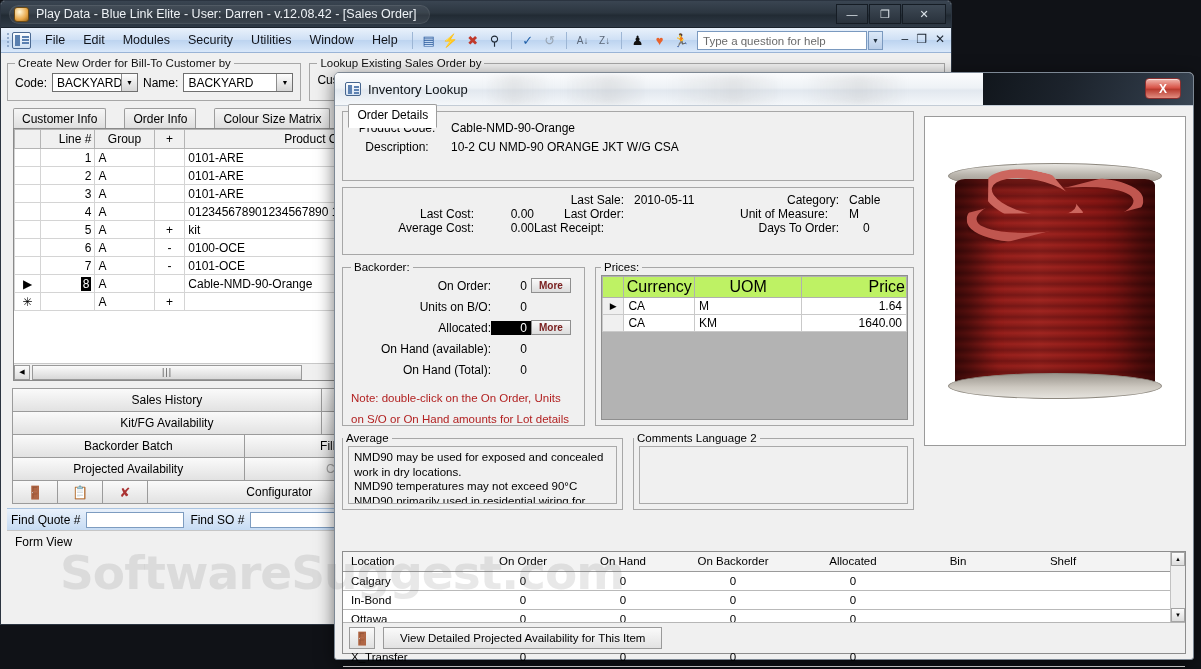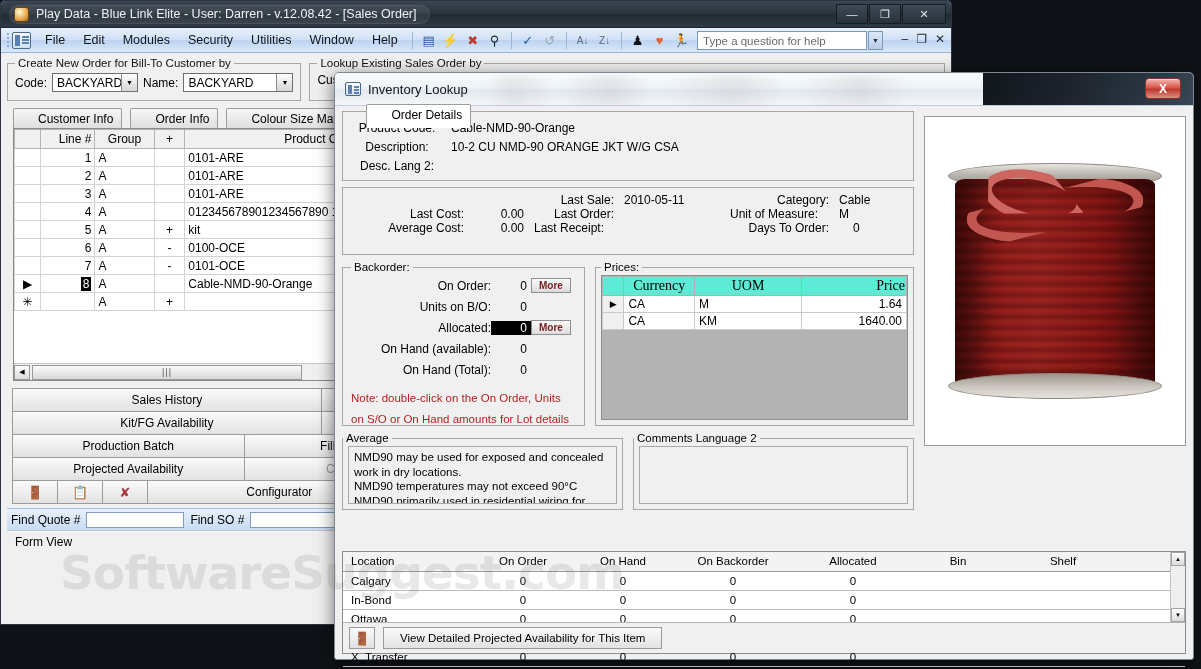--- a/index.html
+++ b/index.html
@@ -126,24 +126,24 @@
 
   .nextbtn {
     position:absolute; right:6px; top:8px;
     font-size:11.5px; padding:2px 6px;
     background:#f0f0f0;
   }
 
   
   .tabstrip { display:flex; align-items:flex-end; margin-top:6px; height:21px; padding-left:6px; }
   .tab {
-    font-size:12px; padding:3px 8px 3px 24px;
+    font-size:12px; padding:3px 8px 3px 8px;
     background:linear-gradient(180deg,#f6f6f6,#dedede);
     border:1px solid #9d9d9d; border-bottom:none;
-    margin-right:8px; border-radius:2px 2px 0 0; cursor:default;
+    margin-right:18px; border-radius:2px 2px 0 0; cursor:default;
     position:relative; top:1px;
   }
   .tab.active { background:#fff; padding-bottom:5px; top:0; border-bottom:1px solid #fff; z-index:2;}
 
   
   .gridwrap {
     margin:0 6px; border:1px solid #8a8a8a; background:#fff;
     height:253px; position:relative; overflow:hidden;
   }
   table.dg { border-collapse:collapse; width:680px; table-layout:fixed; font-size:12px; }
@@ -304,21 +304,21 @@
   .q-line .qv { width:40px; text-align:right; padding-right:4px; }
   .q-line .qv.sel { background:#000; color:#fff; display:inline-block; }
   .morebtn {
     font-size:10px; color:#7a2020; font-weight:bold;
     border:1px solid #8f8f8f; background:linear-gradient(180deg,#fafafa,#dcdcdc);
     padding:1px 7px; cursor:default;
   }
   .note { color:#b22222; font-size:11.5px; line-height:21px; margin-top:8px; }
 
   table.pg { border-collapse:collapse; font-size:12px; width:100%; table-layout:fixed;}
-  table.pg th{ background:#5eead4;border:1px solid #b0b0b0;font-weight:normal;height:18px;font-size:14px;font-family:Liberation Serif, serif;}
+  table.pg th{ background:#bef264;border:1px solid #b0b0b0;font-weight:normal;height:18px;font-size:16px;}
   table.pg td{ border:1px solid #c9c9c9;height:17px;padding:0 4px;background:#fff;}
   .pg-wrap { background:#b3b3b3; border:1px solid #8f8f8f; height:145px; overflow:hidden;}
   .pcol-m{width:20px;} .pcol-c{width:66px;} .pcol-u{width:100px;} .pcol-p{width:98px; text-align:right;}
 
   
   .cmt-row { display:flex; gap:10px; margin-top:6px; }
   fieldset.cm { border:1px solid #a7a7a7; margin:0; padding:0; flex:1; }
   fieldset.cm > legend{ font-size:11.5px; padding:0 3px;}
   .cm-box { border:1px solid #a9a9a9; background:#f0f0f0; height:58px; margin:2px 5px 5px 5px; overflow:hidden;
             font-size:11.5px; line-height:14.5px; padding:3px 5px; }
@@ -541,21 +541,21 @@
           <div class="bm-btn">Sales History</div>
           <div class="bm-btn">AR Transactions</div>
           <div class="bm-btn">Recalculate</div>
         </div>
         <div class="bm-row">
           <div class="bm-btn">Kit/FG Availability</div>
           <div class="bm-btn">More on Inventory</div>
           <div class="bm-btn">Item Lookup</div>
         </div>
         <div class="bm-row">
-          <div class="bm-btn">Production Batch</div>
+          <div class="bm-btn">Backorder Batch</div>
           <div class="bm-btn">Fill Backorders</div>
           <div class="bm-btn">Serial #s</div>
           <div class="bm-btn">Save/Print</div>
         </div>
         <div class="bm-row">
           <div class="bm-btn">Projected Availability</div>
           <div class="bm-btn dim">Credit Cards</div>
           <div class="bm-btn">Profit...</div>
           <div class="bm-btn">Lot Allocation</div>
         </div>
@@ -599,47 +599,43 @@
 
         <div class="panel" style="height:70px;">
           <div class="kv">
             <span class="k" style="width:90px;">Product Code:</span>
             <span class="v">Cable-NMD-90-Orange</span>
           </div>
           <div class="kv">
             <span class="k" style="width:90px;">Description:</span>
             <span class="v">10-2 CU NMD-90 ORANGE JKT W/G CSA</span>
           </div>
-          <div class="kv">
-            <span class="k" style="width:90px;">Desc. Lang 2:</span>
-            <span class="v"></span>
-          </div>
-        </div>
-
-        <div class="panel" style="height:68px;margin-top:6px;padding:5px 3px;">
+        </div>
+
+        <div class="panel" style="height:68px;margin-top:6px;padding:5px 13px;">
           <div style="display:flex;">
             <span style="width:118px;text-align:right;"></span>
             <span style="width:60px;text-align:right;"></span>
             <span style="width:90px;text-align:right;">Last Sale:</span>
             <span style="width:105px;padding-left:10px;">2010-05-11</span>
             <span style="width:110px;text-align:right;">Category:</span>
             <span style="padding-left:10px;">Cable</span>
           </div>
           <div style="display:flex;">
             <span style="width:118px;text-align:right;">Last Cost:</span>
             <span style="width:60px;text-align:right;">0.00</span>
             <span style="width:90px;text-align:right;">Last Order:</span>
             <span style="width:105px;padding-left:10px;"></span>
             <span style="width:110px;text-align:center;">Unit of Measure:</span>
             <span style="padding-left:10px;">M</span>
           </div>
           <div style="display:flex;">
             <span style="width:118px;text-align:right;">Average Cost:</span>
             <span style="width:60px;text-align:right;">0.00</span>
-            <span style="width:90px;text-align:center;">Last Receipt:</span>
+            <span style="width:90px;text-align:left;">Last Receipt:</span>
             <span style="width:105px;padding-left:10px;"></span>
             <span style="width:110px;text-align:right;">Days To Order:</span>
             <span style="padding-left:24px;">0</span>
           </div>
         </div>
 
         <div class="mid-row">
           <fieldset class="q" style="width:243px;height:165px;">
             <legend>Backorder:</legend>
             <div class="q-line">

